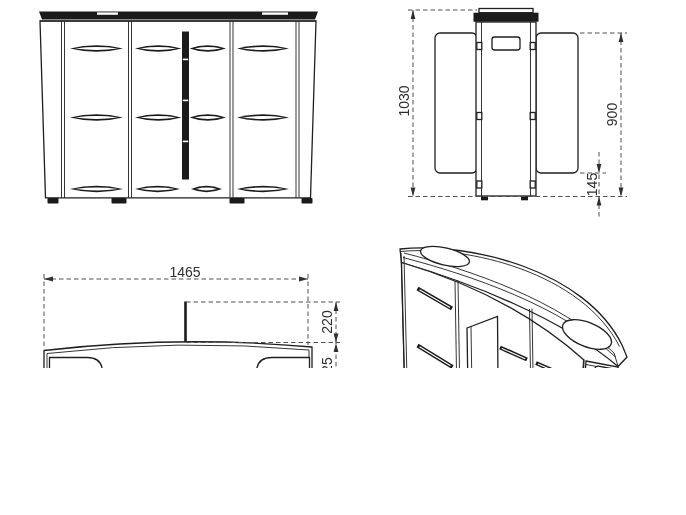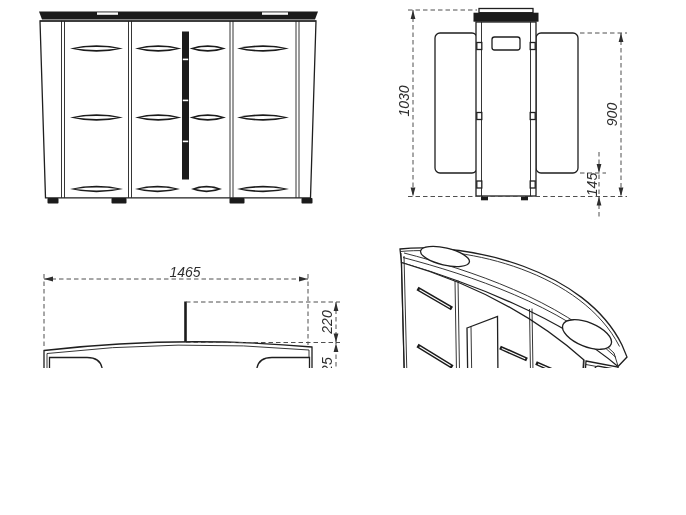--- a/index.html
+++ b/index.html
@@ -1,20 +1,20 @@
 <!DOCTYPE html>
 <html style="--background: #ffffff; --line: #1f1f1f; --dim_line: #4f4f4f; --dark_fill: #1b1b1b; --label: #2e2e2e;"><head>
 <meta charset="utf-8">
 <style>
   :root{
     --background:#ffffff; --line:#1f1f1f; --dim_line:#4f4f4f;
     --dark_fill:#1b1b1b; --label:#2e2e2e;
   }
   html,body{margin:0;padding:0;background:var(--background);}
-  .canvas{position:relative;width:686px;height:368px;background:var(--background);overflow:hidden;font-style:italic;}
+  .canvas{position:relative;width:686px;height:368px;background:var(--background);overflow:hidden;}
   svg{display:block;}
   .sf{stroke:var(--line);stroke-width:1.3;fill:#ffffff;}
   .thin{stroke:var(--line);stroke-width:0.9;fill:none;}
   .dk{fill:var(--dark_fill);stroke:none;}
   .wt{fill:#ffffff;stroke:none;}
   .dash{stroke:var(--dim_line);stroke-width:1;stroke-dasharray:4.5 3;fill:none;}
   .thk{stroke:var(--dark_fill);stroke-width:2.6;fill:none;}
   .hstrip{stroke:var(--dark_fill);stroke-width:4;fill:none;}
   .hcore{stroke:#ffffff;stroke-width:1.1;fill:none;}
   .arr{fill:var(--label);stroke:none;}

